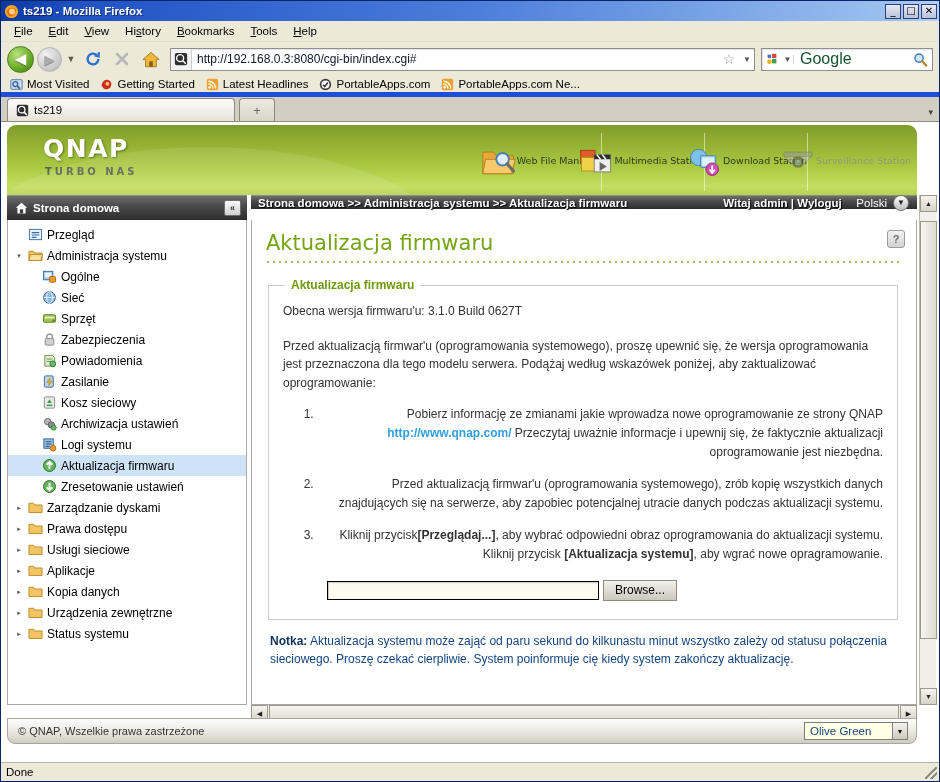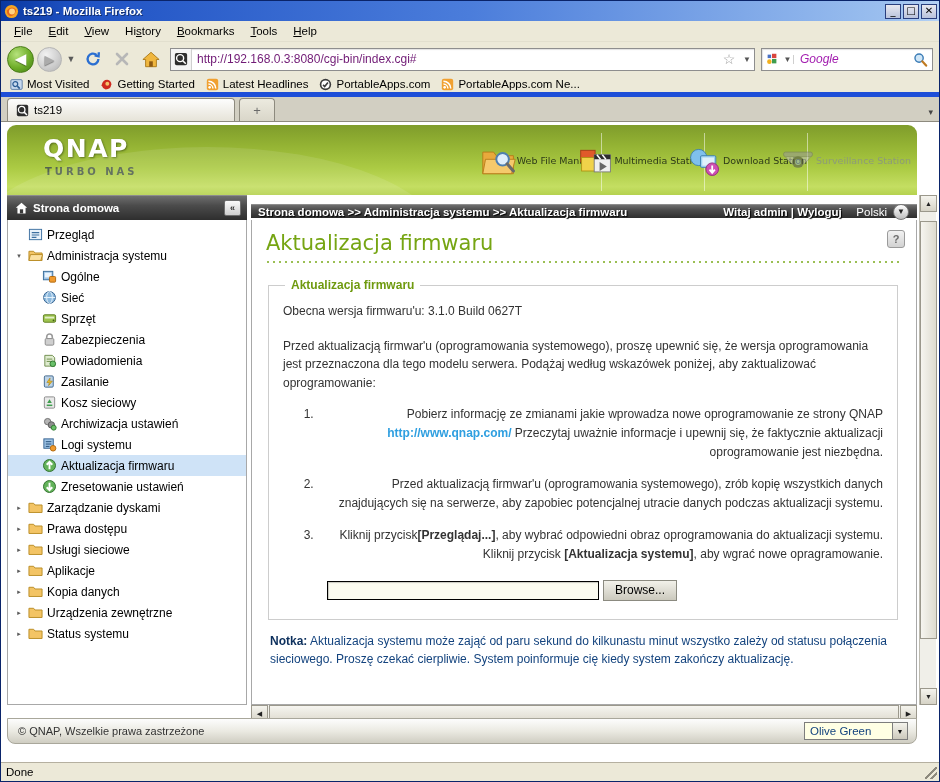--- a/index.html
+++ b/index.html
@@ -97,33 +97,33 @@
     box-shadow: inset 1px 1px 1px rgba(0,0,0,.12);
   }
   .urlbar .favbox {
     width: 21px; height: 21px; flex: 0 0 21px;
     display: flex; align-items: center; justify-content: center;
     border-right: 1px solid #cfcfcf;
     background: #f4f4f4;
   }
   .urlbar .urltext {
     flex: 1 1 auto; padding-left: 5px;
-    font-size: 12px; color: #701a75; white-space: nowrap; overflow: hidden;
+    font-size: 12px; color: #0f172a; white-space: nowrap; overflow: hidden;
   }
   .urlbar .star { width: 22px; text-align: center; font-size: 14px; color: #9a9a9a; }
   .urlbar .chev { width: 14px; text-align: center; font-size: 8px; color: #555; }
   .searchbar {
     width: 172px; height: 23px; flex: 0 0 172px;
     background: #fff; border: 1px solid #8e8e8e;
     display: flex; align-items: center;
     box-shadow: inset 1px 1px 1px rgba(0,0,0,.12);
   }
   .searchbar .gicon { width: 20px; display:flex; align-items:center; justify-content:center; }
   .searchbar .chev { width: 12px; text-align: center; font-size: 8px; color: #555; border-right:1px solid #cfcfcf;}
-  .searchbar .sph { flex: 1 1 auto; padding-left: 6px; color: #a21caf; font-size: 12px; font-style: italic; }
+  .searchbar .sph { flex: 1 1 auto; padding-left: 6px; color: #14532d; font-size: 16px; }
   .searchbar .mag { width: 24px; display:flex; align-items:center; justify-content:center;}
 
   .bookmarkbar {
     height: 21px; flex: 0 0 21px;
     background: #ece9d8;
     display: flex; align-items: center;
     padding-left: 6px; gap: 3px;
     border-bottom: 5px solid #1d4ed8;
   }
   .bm { display: flex; align-items: center; gap: 4px; padding: 1px 5px 1px 3px; font-size: 11.5px; color: #000; white-space: nowrap;}
@@ -199,21 +199,21 @@
   .app .lbl {
     font-family: "DejaVu Sans", sans-serif;
     font-size: 9.5px; color: #2e3b19; padding-bottom: 3px;
     white-space: nowrap;
   }
   .app.disabled .lbl { color: #8d9b78; }
   .app.disabled .glyph { opacity: .55; }
 
   
   .crumbbar {
-    position: absolute; left: 250px; top: 82px; right: 22px; height: 14px;
+    position: absolute; left: 250px; top: 73px; right: 22px; height: 14px;
     background: linear-gradient(to bottom,#6e6e6e 0%, #4b4b4b 40%, #2e2e2e 100%);
     color: #fff; display: flex; align-items: center;
     font-size: 11.5px; font-weight: bold;
     padding-left: 7px;
     border-top: 1px solid #8d8d8d;
   }
   .crumbbar .crumb { white-space: nowrap; text-shadow: 1px 1px 1px #000; }
   .crumbbar .welcome { margin-left: 96px; white-space: nowrap; text-shadow: 1px 1px 1px #000; }
   .crumbbar .spacer { flex: 1 1 auto; }
   .crumbbar .lang { font-weight: normal; font-size: 11.5px; margin-right: 6px; }

